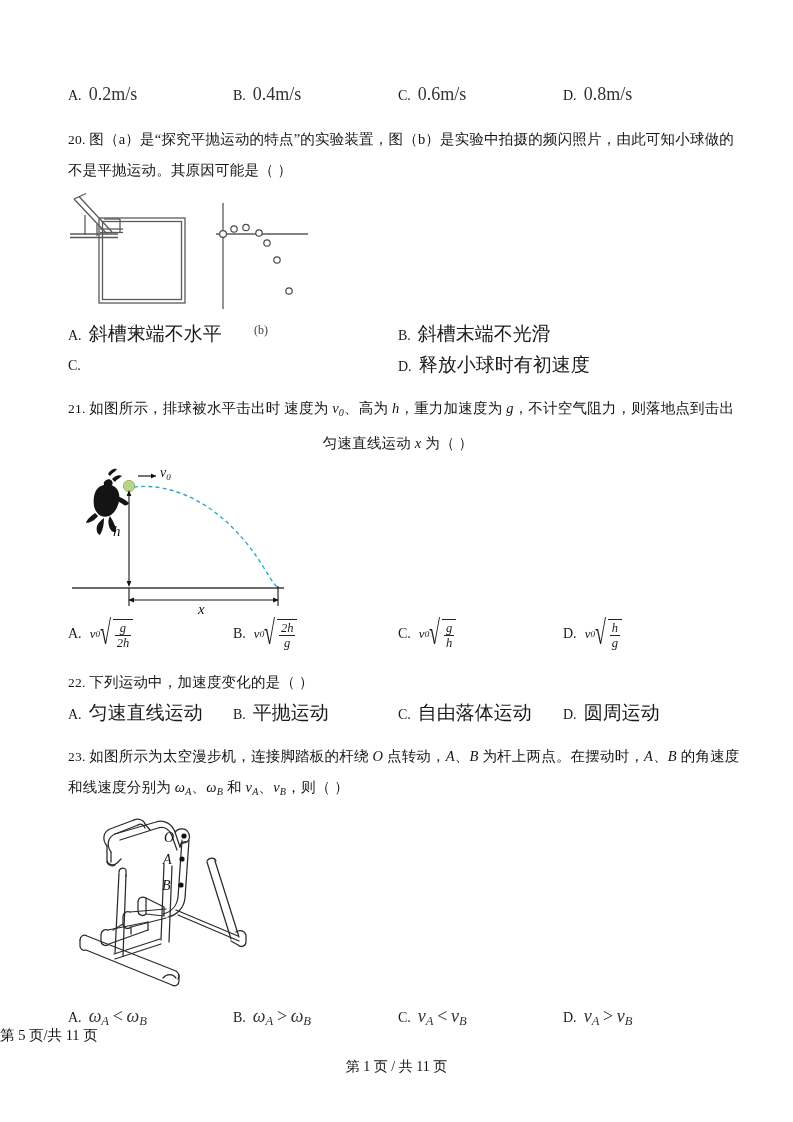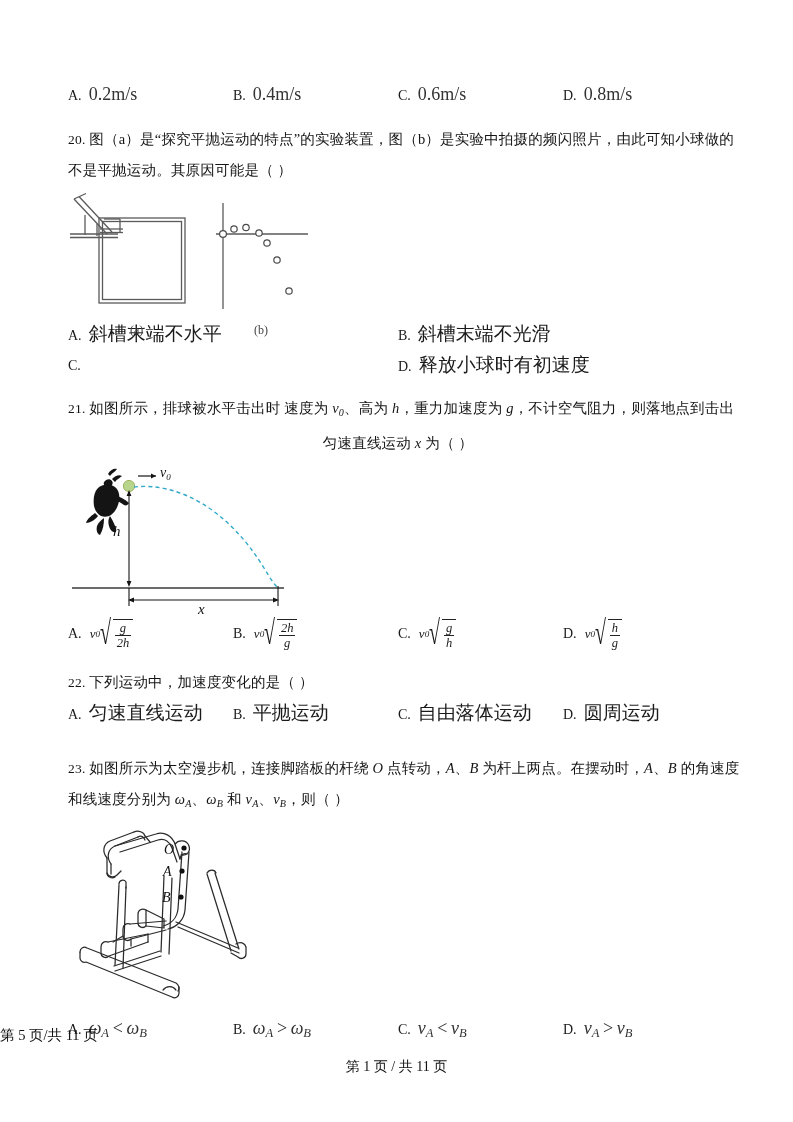--- a/index.html
+++ b/index.html
@@ -391,21 +391,21 @@
       <div class="opt">
         <span class="tag">C.</span>
         <span class="val-cn">自由落体运动</span>
       </div>
       <div class="opt">
         <span class="tag">D.</span>
         <span class="val-cn">圆周运动</span>
       </div>
     </div>
 
-    <div class="qline stem" style="margin-top:24px;">
+    <div class="qline stem" style="margin-top:12px;">
       <span class="line">
         <span class="qnum">23.</span>
         <span>如图所示为太空漫步机，连接脚踏板的杆绕 </span><i class="v">O</i><span> 点转动，</span><i class="v">A</i><span>、</span><i class="v">B</i><span> 为杆上两点。在摆动时，</span><i class="v">A</i><span>、</span><i class="v">B</i><span> 的角速度</span>
       </span>
       <span class="line">
         <span>和线速度分别为 </span><i class="v">ω</i><span class="sub">A</span><span>、</span><i class="v">ω</i><span class="sub">B</span><span> 和 </span><i class="v">v</i><span class="sub">A</span><span>、</span><i class="v">v</i><span class="sub">B</span><span>，则（      ）</span>
       </span>
     </div>
 
     <div class="fig" style="height:190px;">

